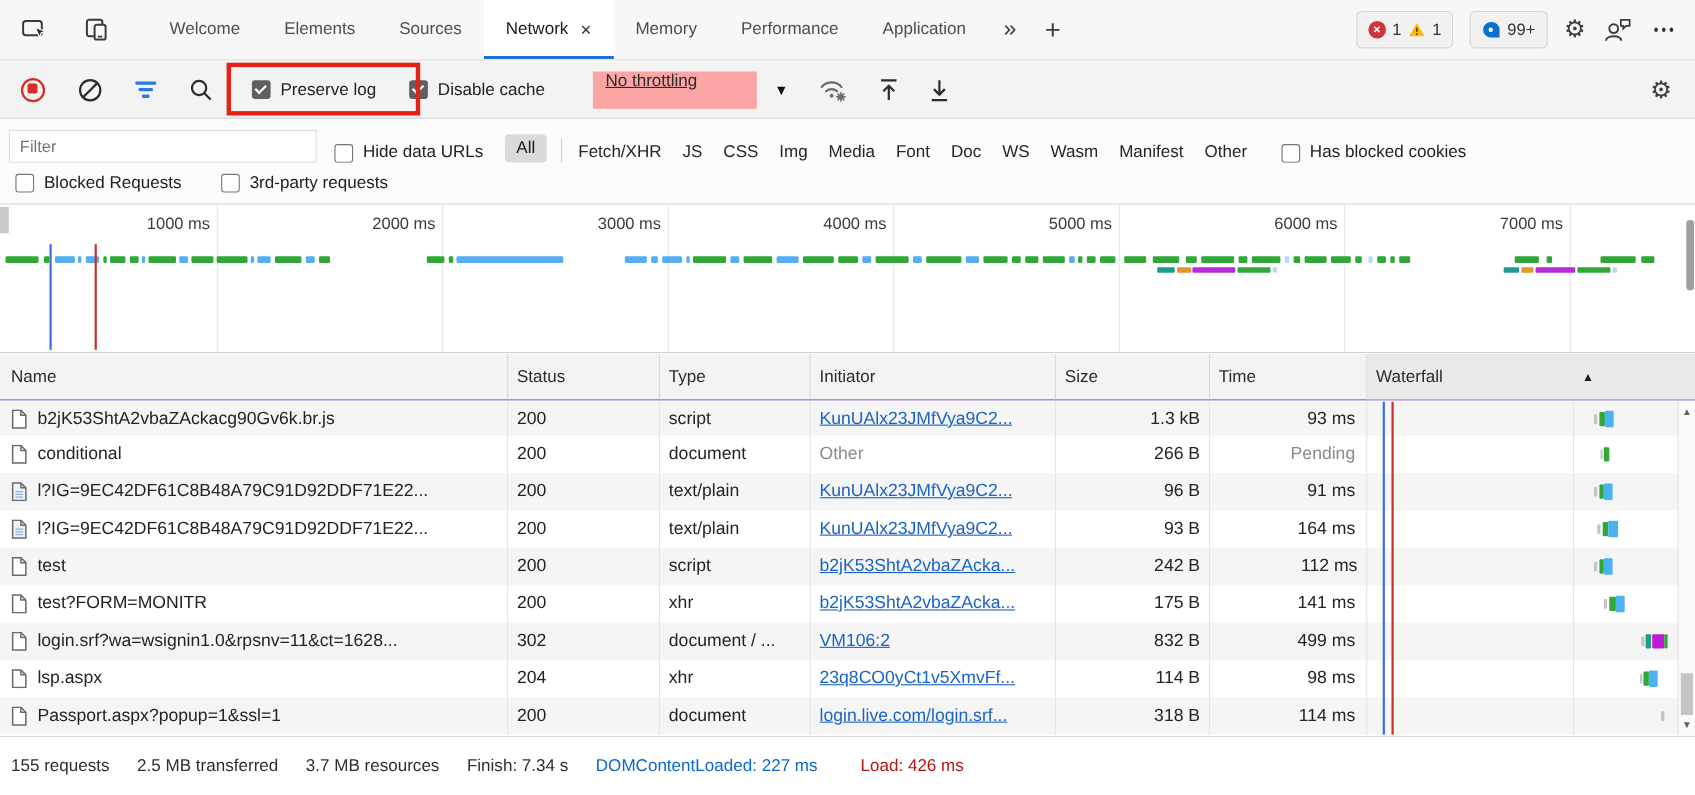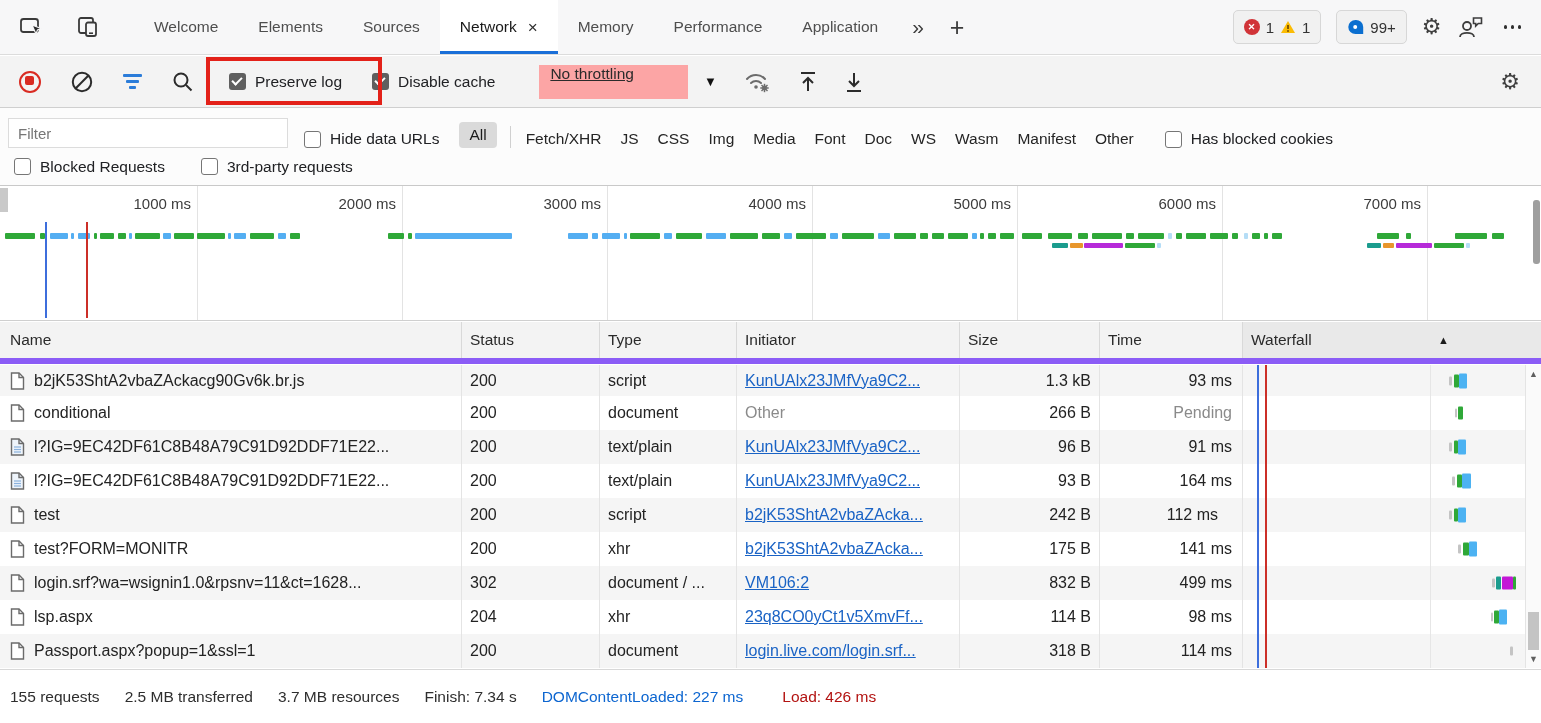--- a/index.html
+++ b/index.html
@@ -67,21 +67,21 @@
   .ov-grid{position:absolute;top:0;bottom:0;width:1px;background:#e3e3e3;}
   .ov-label{position:absolute;top:9px;width:84px;text-align:right;font-size:15px;color:#3c3c3c;}
   .ov-seg{position:absolute;border-radius:1px;}
   .ov-guide{position:absolute;top:36px;height:96px;width:2px;}
   .ov-thumb{position:absolute;left:1533px;top:14px;width:7px;height:64px;background:#9f9f9f;border-radius:3px;}
   .ov-corner{position:absolute;left:0;top:2px;width:8px;height:24px;background:#c9c9c9;}
 
   
   .gridcols{display:grid;grid-template-columns:462px 138px 137px 223px 140px 143px 1fr;}
   .thead{position:absolute;top:322px;left:0;right:0;height:42px;background:#f3f3f3;
-    border-bottom:6px solid #8b5cf6;font-size:15.5px;color:#2b2b2b;}
+    border-bottom:1px solid #8b5cf6;font-size:15.5px;color:#2b2b2b;}
   .th{display:flex;align-items:center;padding:0 8px;border-right:1px solid #d9d9d9;cursor:pointer;}
   .th.first{padding-left:10px;}
   .th.wf{background:#e9e9e9;border-right:none;position:relative;}
   .sort-arrow{position:absolute;right:92px;font-size:11px;color:#1c1c1c;}
   .tbody{position:absolute;top:365px;left:0;right:0;height:303px;overflow:hidden;}
   .trow{font-size:16px;color:#232323;cursor:pointer;}
   .trow.odd{background:#f5f5f5;}
   .td{display:flex;align-items:center;padding:0 8px;border-right:1px solid #e4e4e4;
     white-space:nowrap;overflow:hidden;}
   .td.name{padding-left:10px;gap:9px;}
@@ -509,21 +509,21 @@
             </svg>
           </span>
           <span>test</span>
         </div>
         <div class="td">200</div>
         <div class="td">script</div>
         <div class="td">
           <span class="ini-link">b2jK53ShtA2vbaZAcka...</span>
         </div>
         <div class="td num">242 B</div>
-        <div class="td num" style="padding-right: 24px;">112 ms</div>
+        <div class="td num" style="padding-right: 8px;">112 ms</div>
         <div class="td wf">
           <div class="wf-bar" style="left: 206px; width: 3px; height: 9px; background: rgb(196, 196, 196);"></div>
           <div class="wf-bar" style="left: 211px; width: 4px; height: 13px; background: rgb(47, 168, 56);"></div>
           <div class="wf-bar" style="left: 215px; width: 8px; height: 15px; background: rgb(76, 178, 242);"></div>
         </div>
       </div>
       <div class="trow gridcols" style="height: 34px;">
         <div class="td name">
           <span class="page-ic">
             <svg width="15" height="18" viewBox="0 0 15 18">

